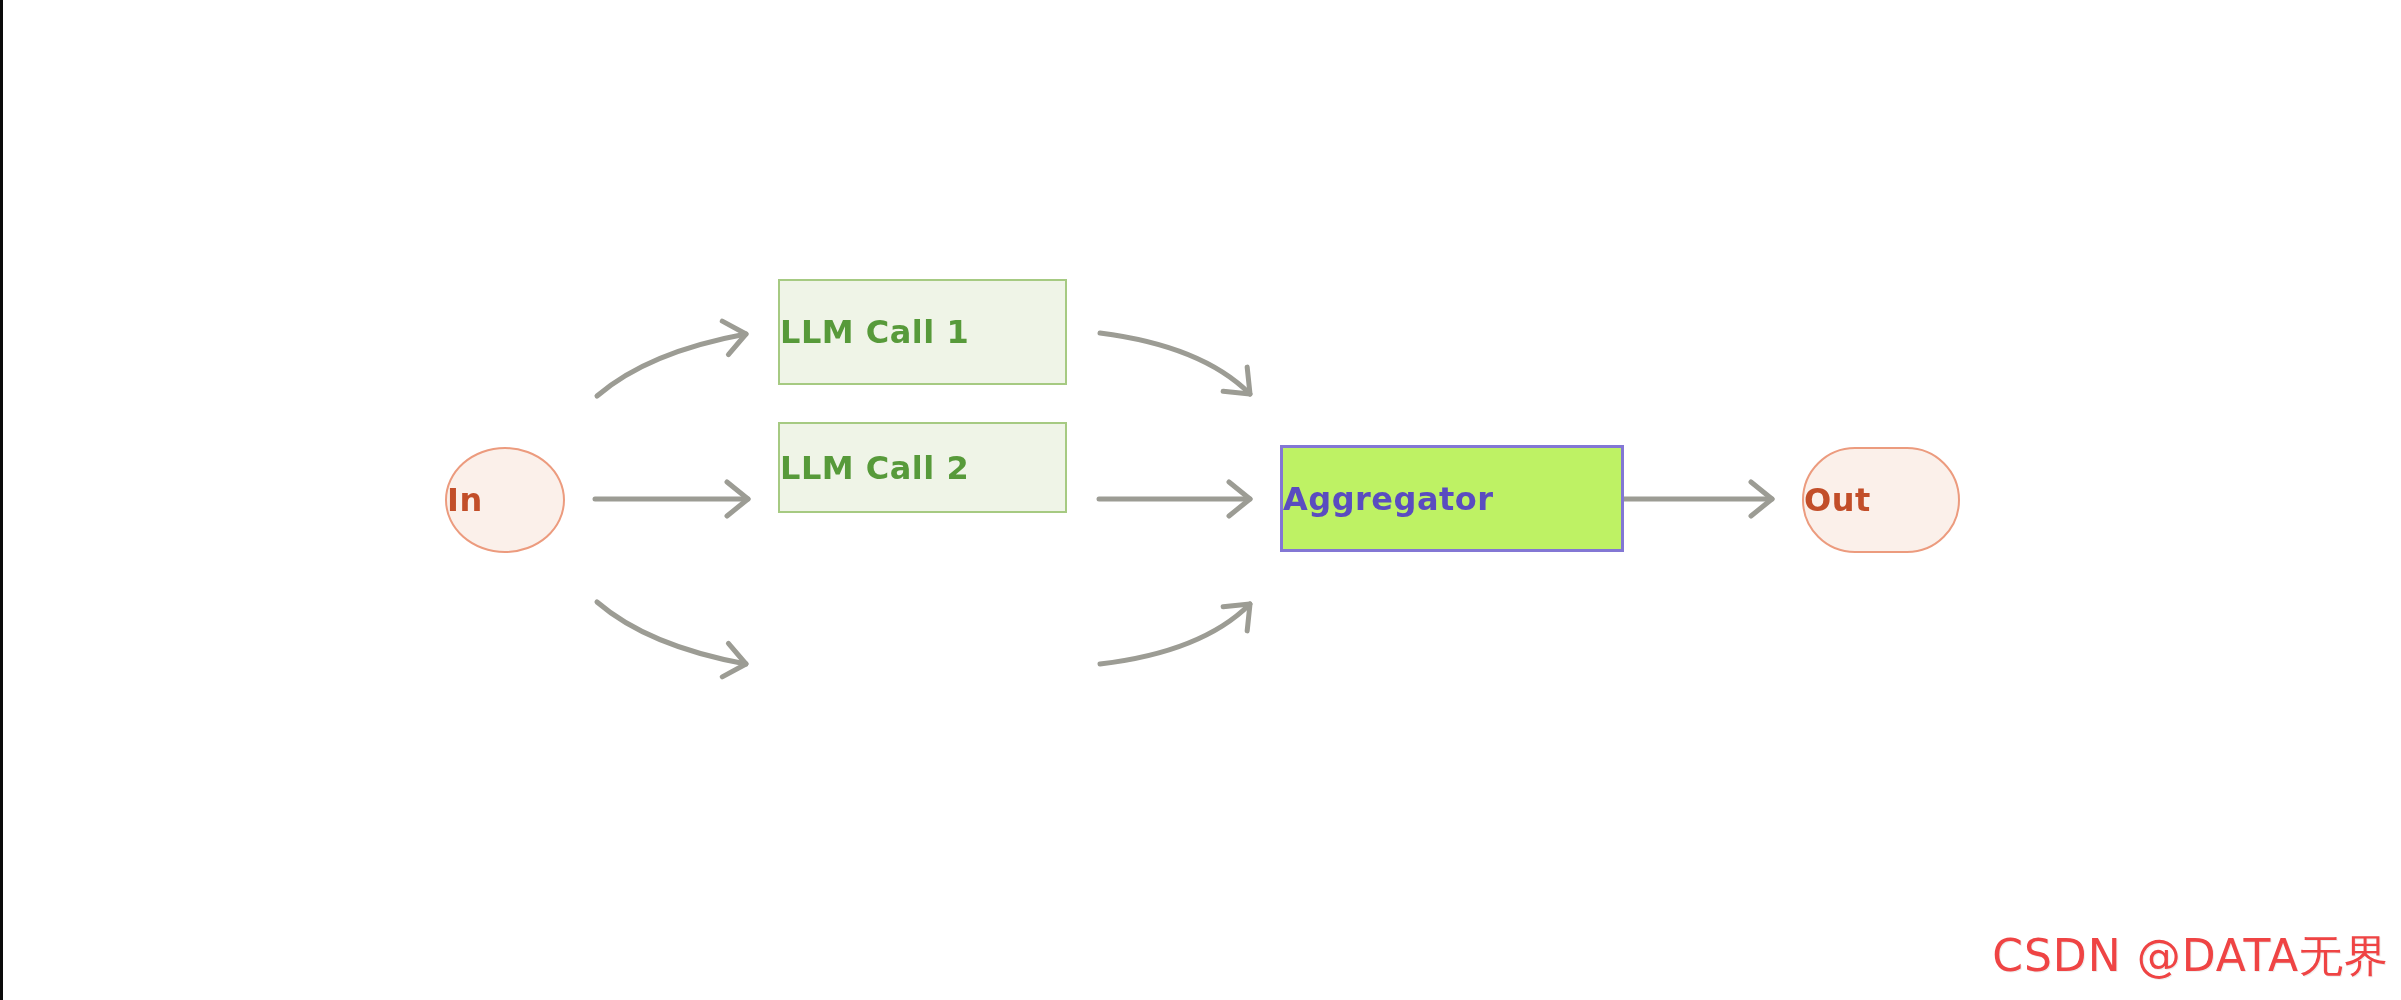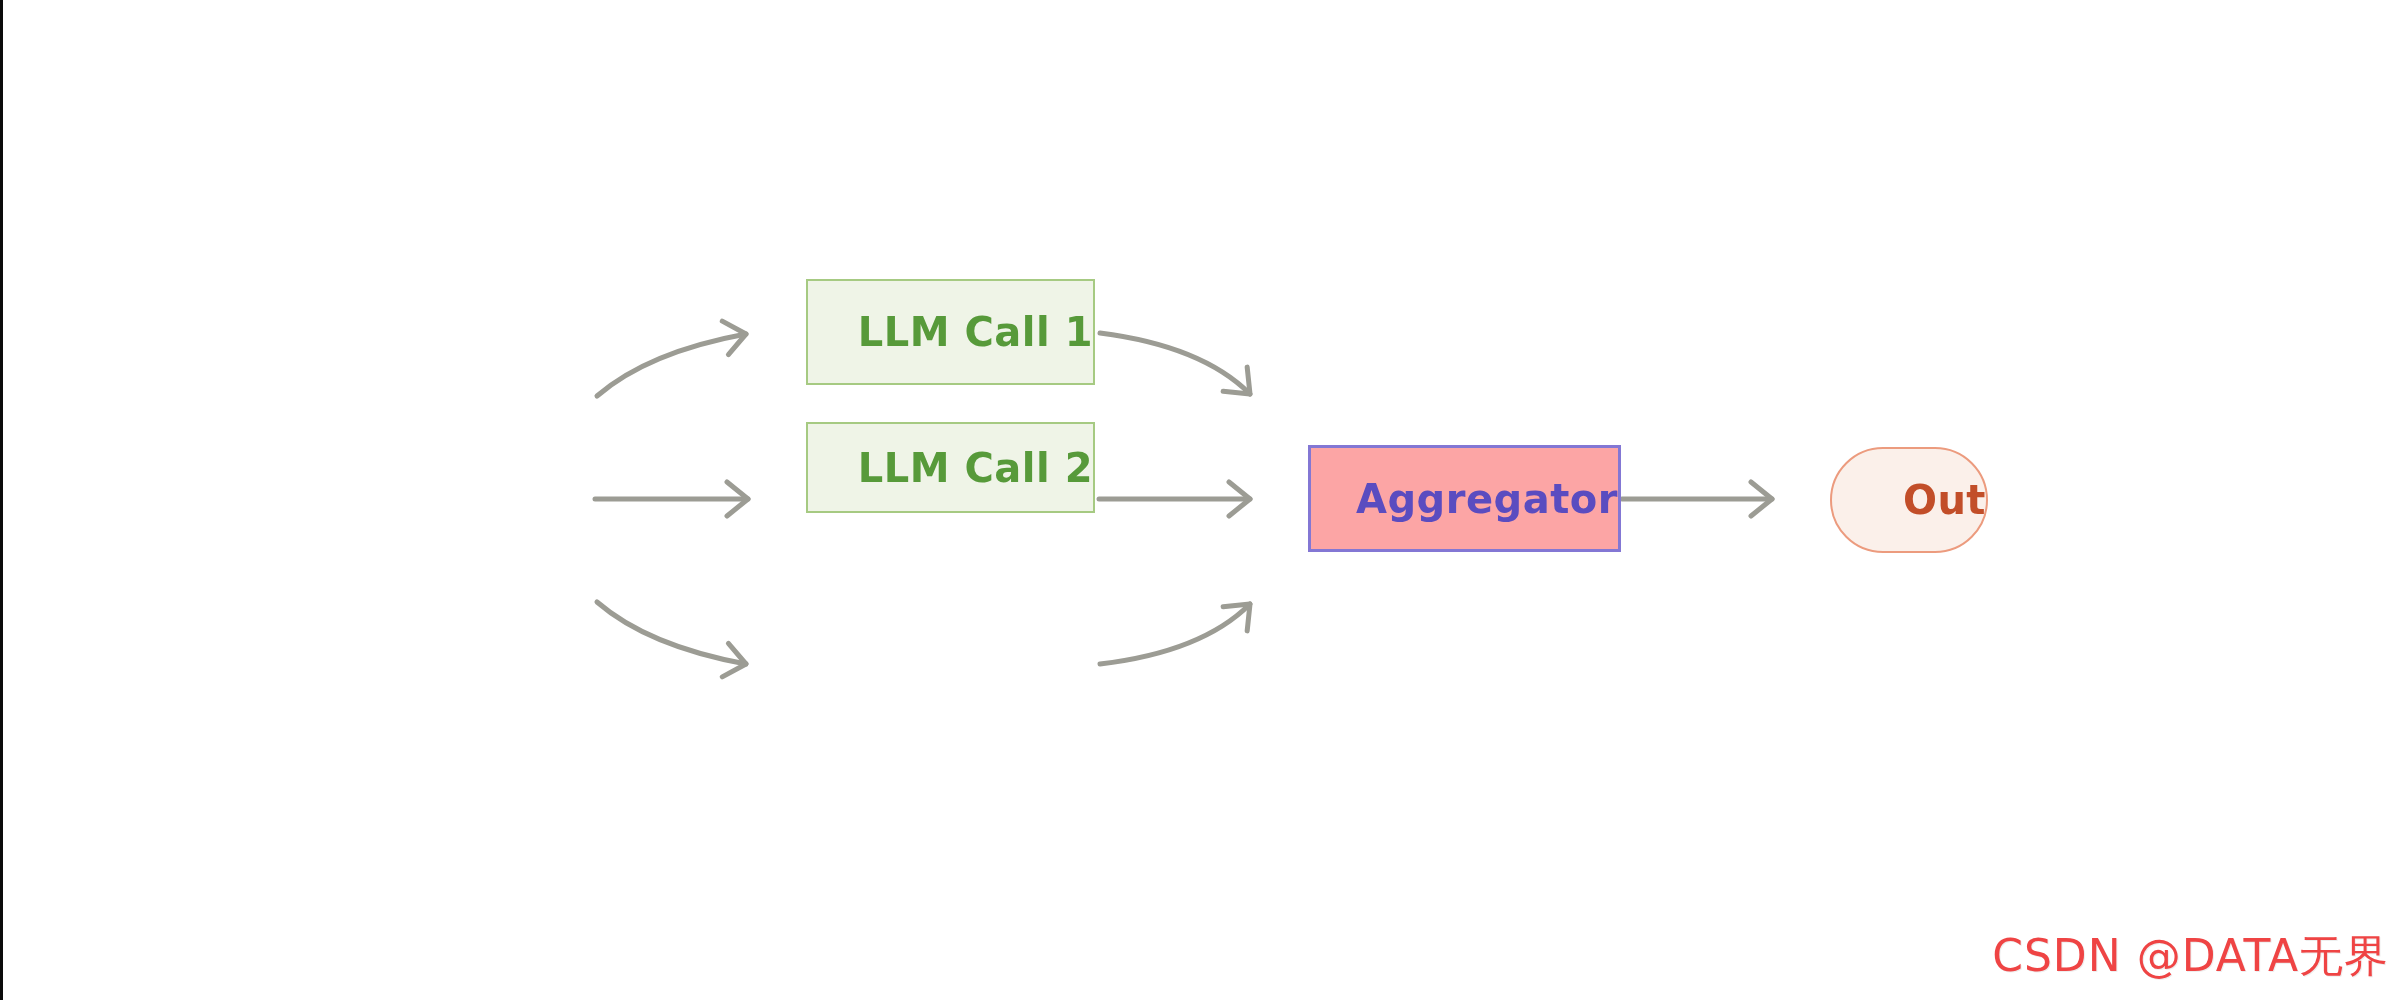--- a/index.html
+++ b/index.html
@@ -19,26 +19,25 @@
   }
   .edge-layer {
     position: absolute;
     left: 0; top: 0;
     width: 2401px; height: 1000px;
   }
   .node {
     position: absolute;
     display: flex;
     align-items: center;
-    justify-content: flex-end;
+    justify-content: flex-start;
     box-sizing: border-box;
     font-weight: 700;
-    font-size: 40px;
+    font-size: 32px;
     letter-spacing: 0.5px;
-    margin-left: 28px;
   }
   .node-io {
     background: #fbf0ea;
     border: 2px solid #ec9b7e;
     color: #c24e29;
   }
   .node-in {
     left: 445px; top: 447px;
     width: 120px; height: 106px;
     border-radius: 50%;
@@ -53,22 +52,22 @@
     width: 289px; height: 106px;
     background: #eff4e7;
     border: 2px solid #a6ca82;
     color: #579a3a;
   }
   .node-llm1 { top: 279px; }
   .node-llm2 { top: 422px; height: 91px; }
   .node-llm3 { top: 611px; }
   .node-aggregator {
     left: 1280px; top: 445px;
-    width: 313px; height: 107px;
-    background: #fca5a5;
+    width: 344px; height: 107px;
+    background: #bef264;
     border: 3px solid #8377d4;
     color: #5a4cc0;
   }
   .watermark {
     position: absolute;
     right: 12px; bottom: 14px;
     font-size: 44px;
     font-weight: 400;
     color: #ef4444;
     letter-spacing: 1px;
@@ -93,20 +92,23 @@
       <path d="M 597 396 Q 648 352 746 334" marker-end="url(#arrow-head)"></path>
       <path d="M 595 499 L 748 499" marker-end="url(#arrow-head)"></path>
       <path d="M 597 602 Q 648 646 746 664" marker-end="url(#arrow-head)"></path>
       <path d="M 1100 333 Q 1202 346 1250 394" marker-end="url(#arrow-head)"></path>
       <path d="M 1099 499 L 1250 499" marker-end="url(#arrow-head)"></path>
       <path d="M 1100 664 Q 1202 652 1250 604" marker-end="url(#arrow-head)"></path>
       <path d="M 1622 499 L 1772 499" marker-end="url(#arrow-head)"></path>
     </g>
   </svg>
 
+  <div class="node node-io node-in">
+    <span>In</span>
+  </div>
 
   <div class="node node-llm node-llm1">
     <span>LLM Call 1</span>
   </div>
 
   <div class="node node-llm node-llm2">
     <span>LLM Call 2</span>
   </div>
 
 

